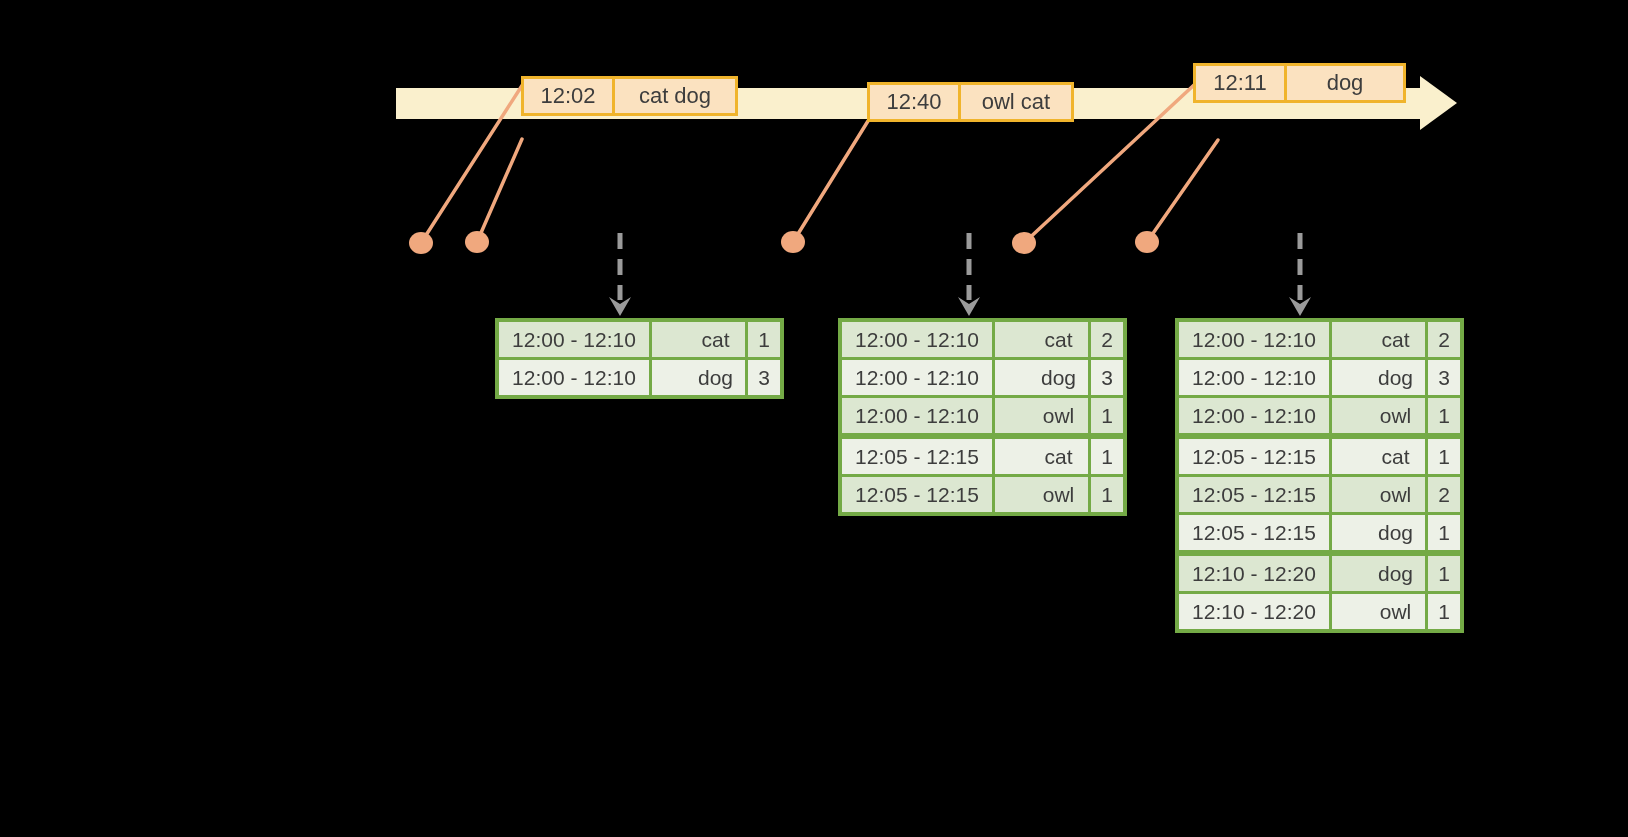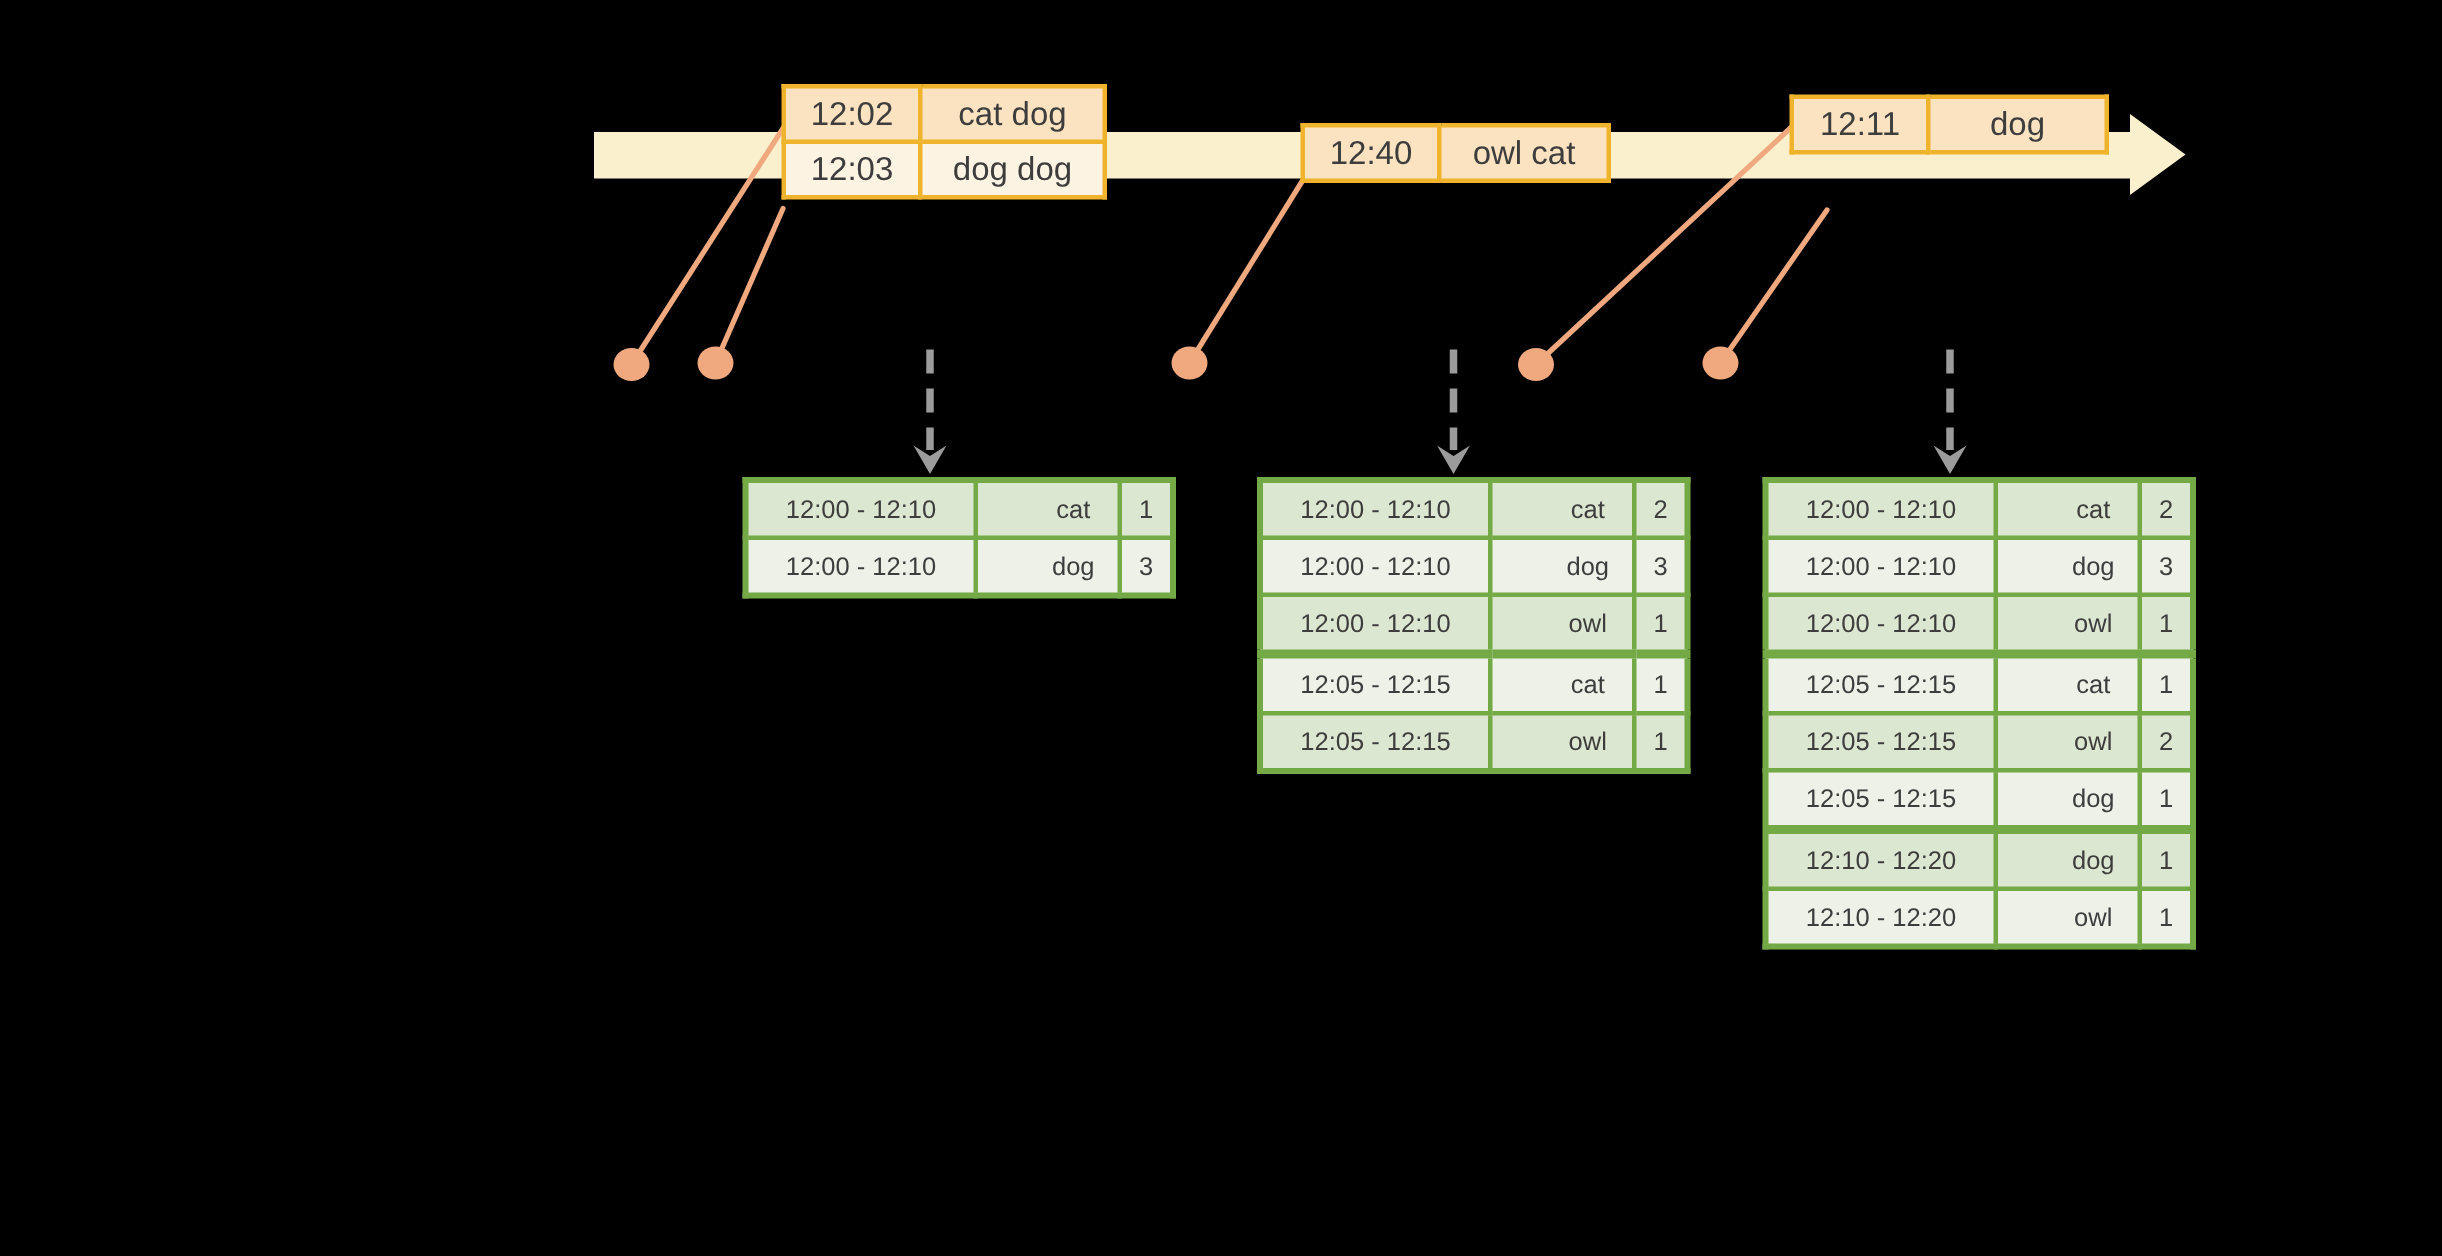--- a/index.html
+++ b/index.html
@@ -42,21 +42,21 @@
     position: absolute;
     z-index: 2;
     border-collapse: collapse;
     table-layout: fixed;
   }
   table.result-table td {
     border: 3px solid var(--result-border);
     height: 35px;
     text-align: center;
     vertical-align: middle;
-    font-size: 17px;
+    font-size: 21px;
     color: var(--text);
     padding: 0 2px;
     white-space: nowrap;
   }
   table.result-table { border: 4px solid var(--result-border); }
   table.result-table tr.dark  td { background: var(--result-fill-dark); }
   table.result-table tr.light td { background: var(--result-fill-light); }
   table.result-table tr.gsep td { border-bottom-width: 6px; }
   table.result-table td.win  { width: 146px; }
   table.result-table td.word { width: 55px; padding-left: 36px; }
@@ -87,30 +87,26 @@
     <line x1="620" y1="233" x2="620" y2="300" stroke-width="5" stroke-dasharray="16 10" stroke="#9B9B9B"></line>
     <polygon points="609,297 620,316 631,297 620,304" fill="#9B9B9B"></polygon>
 
     <line x1="969" y1="233" x2="969" y2="300" stroke-width="5" stroke-dasharray="16 10" stroke="#9B9B9B"></line>
     <polygon points="958,297 969,316 980,297 969,304" fill="#9B9B9B"></polygon>
 
     <line x1="1300" y1="233" x2="1300" y2="300" stroke-width="5" stroke-dasharray="16 10" stroke="#9B9B9B"></line>
     <polygon points="1289,297 1300,316 1311,297 1300,304" fill="#9B9B9B"></polygon>
   </svg>
 
-  <table class="event-table et1" style="left:521px; top:56px">
+  <table class="event-table et1" style="left:521px; top:76px">
     <tbody>
         <tr class="dark">
       <td class="t">12:02</td>
       <td class="w">cat dog</td>
     </tr>
-    <tr class="light">
-      <td class="t">12:03</td>
-      <td class="w">dog dog</td>
-    </tr>
   </tbody>
     </table>
 
   <table class="event-table et2" style="left:867px; top:82px">
     <tbody>
         <tr class="dark">
       <td class="t">12:40</td>
       <td class="w">owl cat</td>
     </tr>
   </tbody>

